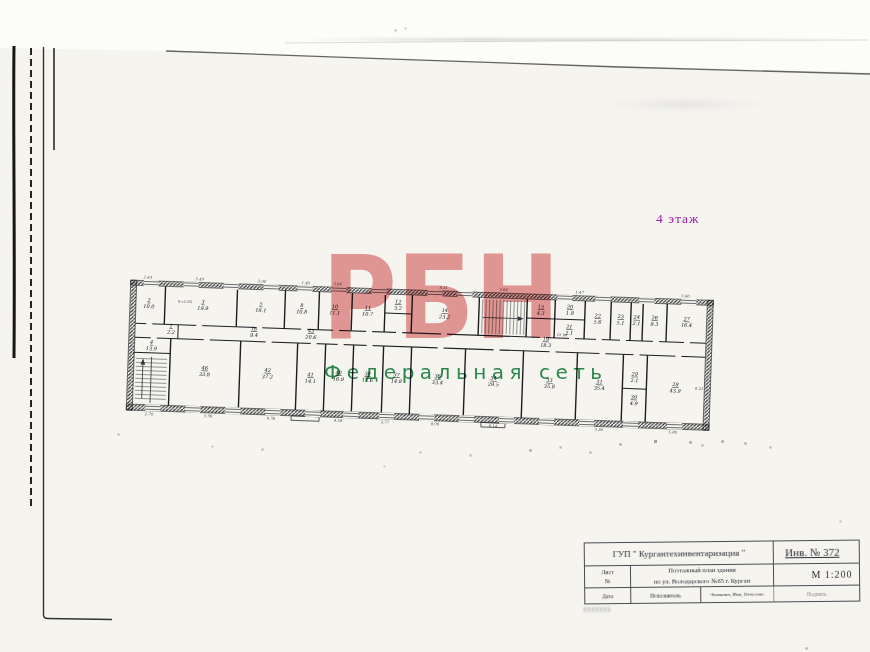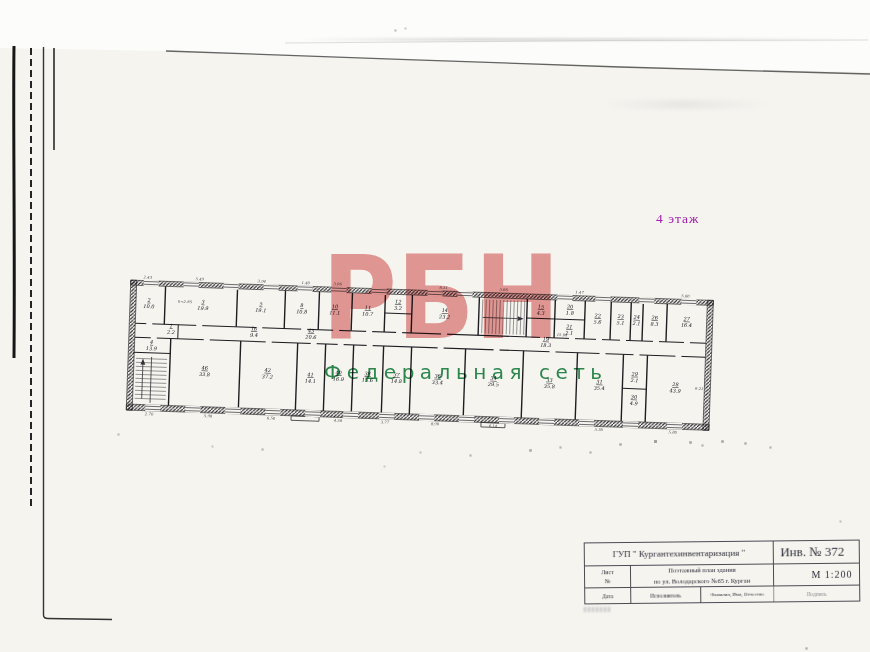--- a/index.html
+++ b/index.html
@@ -41,21 +41,21 @@
     border:1.2px solid #4a4a52;transform:rotate(-0.6deg);
     color:#2f2f3a;filter:blur(.15px);display:flex;flex-direction:column;
   }
   #title-block .row{display:flex;box-sizing:border-box;}
   #title-block .r1{height:23px;border-bottom:1px solid #4a4a52;}
   #title-block .r2{height:22px;border-bottom:1px solid #4a4a52;}
   #title-block .r3{flex:1;}
   #title-block .cell{box-sizing:border-box;display:flex;flex-direction:column;justify-content:center;align-items:center;text-align:center;overflow:hidden;}
   #title-block .bl{border-left:1px solid #4a4a52;}
   .c-org{width:188px;font-size:9px;}
-  .c-inv{width:78px;font-size:13px;}
+  .c-inv{width:78px;font-size:11px;text-decoration:underline;}
   .c-sheet{width:45px;font-size:6px;line-height:1.5;}
   .c-doc{width:143px;font-size:6.5px;line-height:1.55;}
   .c-scale{width:86px;font-size:10px;letter-spacing:1px;padding-left:31px;}
   .c-date{width:45px;font-size:5.5px;}
   .c-exec{width:70px;font-size:5.5px;}
   .c-name{width:73px;font-size:5px;}
   .c-sign{width:86px;font-size:5.5px;opacity:.55;filter:blur(.35px);}
   
   .smudge-date{position:absolute;left:584px;top:607px;width:27px;height:5px;z-index:3;
     background:repeating-linear-gradient(90deg,#93939b 0 2px,transparent 2px 4px);

